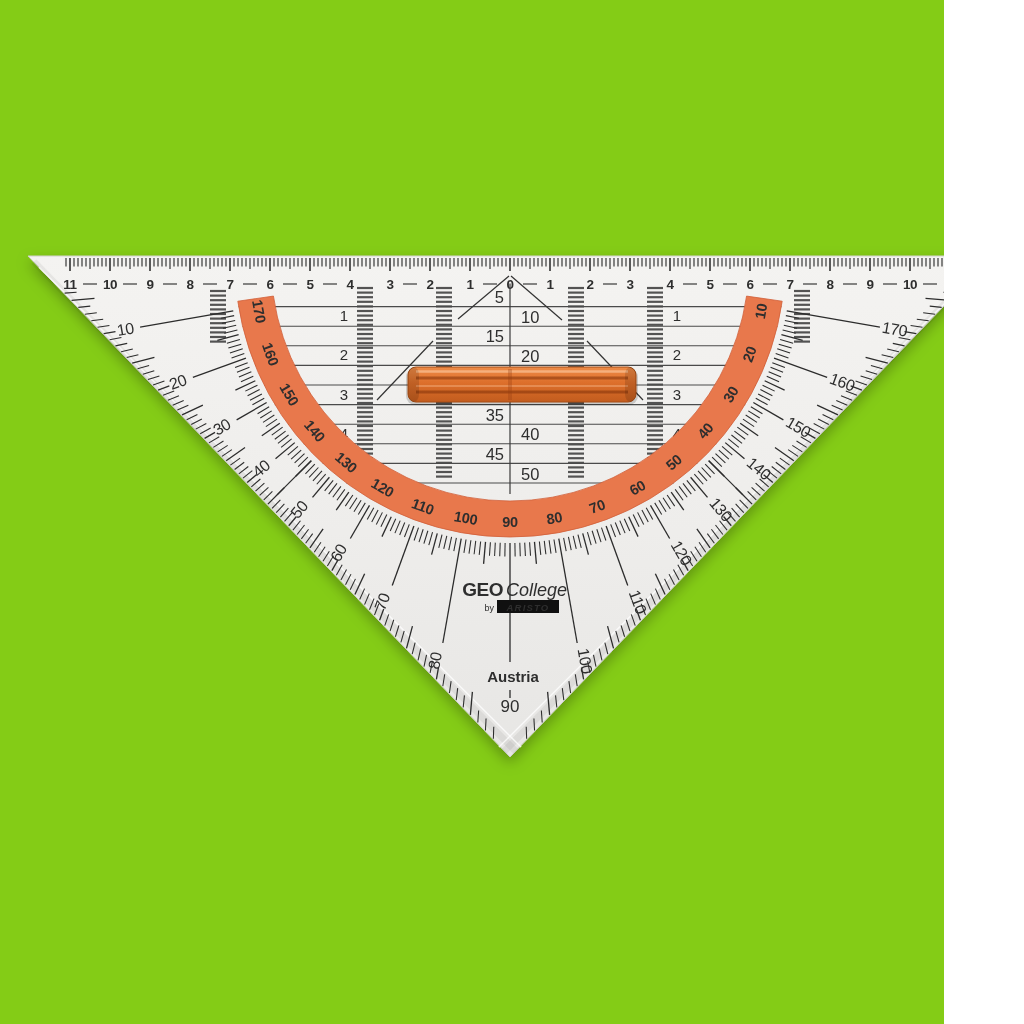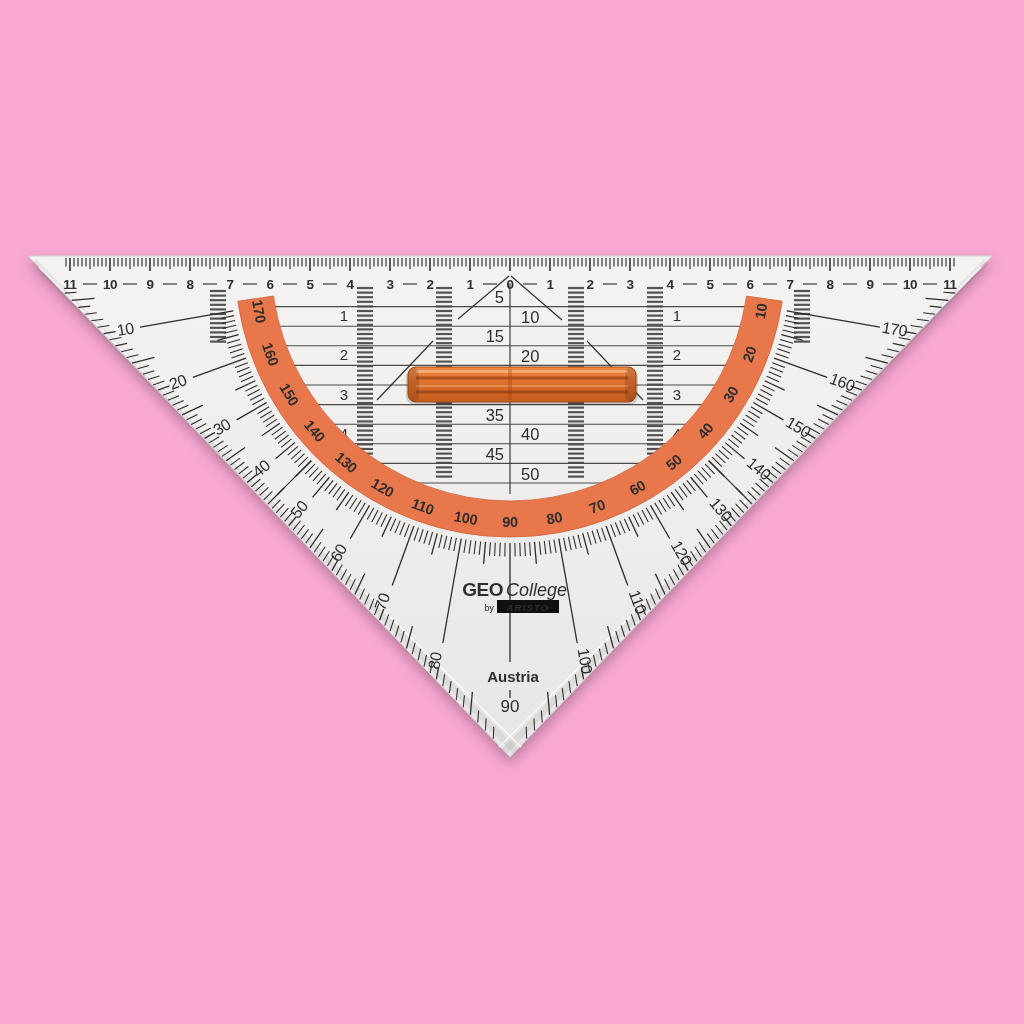--- a/index.html
+++ b/index.html
@@ -1,16 +1,16 @@
 <!DOCTYPE html>
 <html><head>
 <meta charset="utf-8">
 <style>
   html,body{margin:0;padding:0;background:#ffffff;}
-  .stage{position:relative;width:1024px;height:1024px;background:#f9a8d4;overflow:hidden;
+  .stage{position:relative;width:944px;height:1024px;background:#84cc16;overflow:hidden;
          font-family:"Liberation Sans", sans-serif;}
   svg{position:absolute;left:0;top:0;}
   text{font-family:"Liberation Sans", sans-serif;fill:#2e2e2e;}
 </style>
 </head>
 <body>
 
 <div class="stage">
   <svg width="1024" height="1024" viewBox="0 0 1024 1024">
     <defs>

